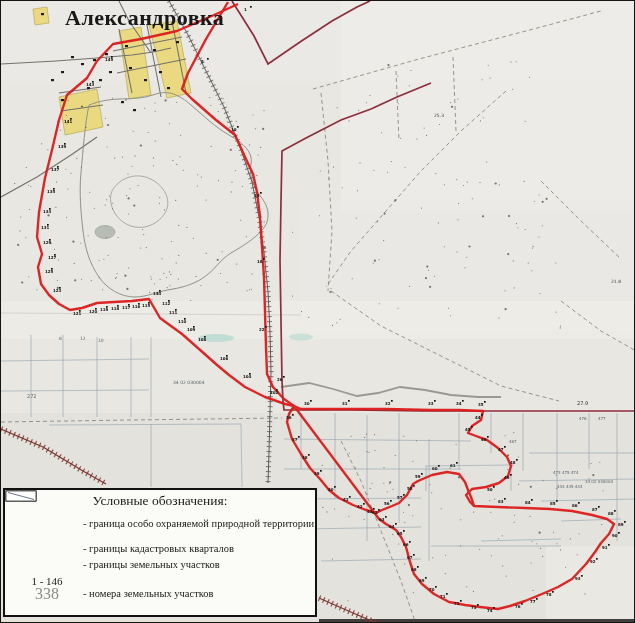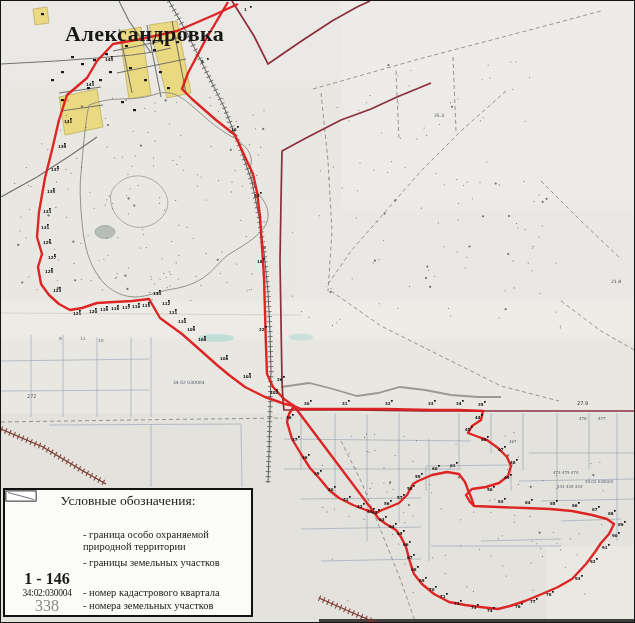--- a/index.html
+++ b/index.html
@@ -1,34 +1,34 @@
 <!DOCTYPE html>
 <html><head>
 <meta charset="utf-8">
 <style>
   html,body{margin:0;padding:0;background:#888;}
   .stage{position:relative;width:635px;height:623px;overflow:hidden;
     background:#e8e7e2;border:1px solid #141414;box-sizing:border-box;
     font-family:"Liberation Serif",serif;}
-  .map-title{position:absolute;left:64px;top:20px;font-size:22px;font-weight:600;
+  .map-title{position:absolute;left:64px;top:4px;font-size:22px;font-weight:600;
     letter-spacing:.5px;color:#181818;}
   svg{position:absolute;left:0;top:0;}
   
-  .legend{position:absolute;left:2px;top:487px;width:250px;height:129px;
+  .legend{position:absolute;left:2px;top:487px;width:314px;height:129px;
     background:#fbfbf8;border:2px solid #111;box-sizing:border-box;
     font-family:"Liberation Serif",serif;color:#1a1a1a;}
   .legend-title{text-align:center;font-size:13.5px;margin-top:3px;}
   .lrow{display:flex;align-items:center;margin:0 0 0 6px;line-height:12px;}
   .lsym{width:72px;display:flex;justify-content:center;flex:0 0 72px;}
   .lsym.txt{font-size:11px;justify-content:center;}
-  .lsym.txt.big{font-size:16px;font-weight:700;}
+  .lsym.txt.big{font-size:11px;font-weight:400;}
   .lsym.txt.gray{color:#8a8a8a;font-size:16px;}
   .lsym.txt.kn{font-size:9.5px;letter-spacing:-.3px;}
   .llab{font-size:10.5px;}
-  .r1{margin-top:20px;}
+  .r1{margin-top:9px;}
   .r2{margin-top:13px;}
   .r3{margin-top:4px;align-items:center;}
   .r4{margin-top:4px;align-items:flex-start;}
   .r5{margin-top:2px;}
   .r6{margin-top:1px;}
 </style>
 </head>
 <body>
 
 <div class="stage">
@@ -704,39 +704,44 @@
     <div class="lrow r1">
       <span class="lsym">
         <svg width="32" height="12">
             <rect x="1" y="1" width="30" height="10" fill="#fff" stroke="#333" stroke-width="0.8"></rect>
             <line x1="3" y1="2.5" x2="29" y2="9.5" stroke="#d22020" stroke-width="2.6"></line>
           </svg>
       </span>
       <span class="llab">- граница особо охраняемой природной территории</span>
     </div>
 
+    <div class="lrow r2">
+      <span class="lsym">
+        <svg width="32" height="12">
+            <rect x="1" y="1" width="30" height="10" fill="#fff" stroke="#333" stroke-width="0.8"></rect>
+            <line x1="3" y1="2.5" x2="29" y2="9.5" stroke="#223a8c" stroke-width="1.6"></line>
+          </svg>
+      </span>
+      <span class="llab">- границы кадастровых кварталов</span>
+    </div>
 
     <div class="lrow r3">
       <span class="lsym">
         <svg width="32" height="12">
             <rect x="1" y="1" width="30" height="10" fill="#fff" stroke="#333" stroke-width="0.8"></rect>
             <line x1="3" y1="2.5" x2="29" y2="9.5" stroke="#46506a" stroke-width="0.8"></line>
           </svg>
       </span>
       <span class="llab">- границы земельных участков</span>
     </div>
 
     <div class="lrow r4">
       <span class="lsym txt big">1 - 146</span>
     </div>
 
-    <div class="lrow r5">
-      <span class="lsym txt kn">34:02:030004</span>
-      <span class="llab">- номер кадастрового квартала</span>
-    </div>
 
     <div class="lrow r6">
       <span class="lsym txt gray">338</span>
       <span class="llab">- номера земельных участков</span>
     </div>
 
   </div>
 </div>
 
 </body></html>

